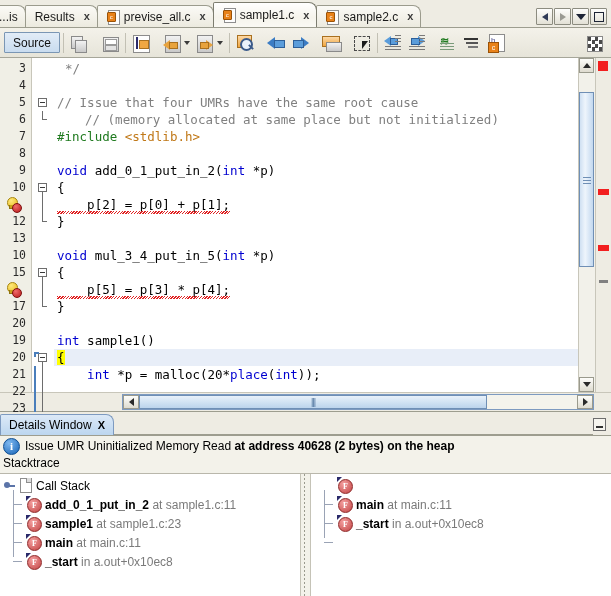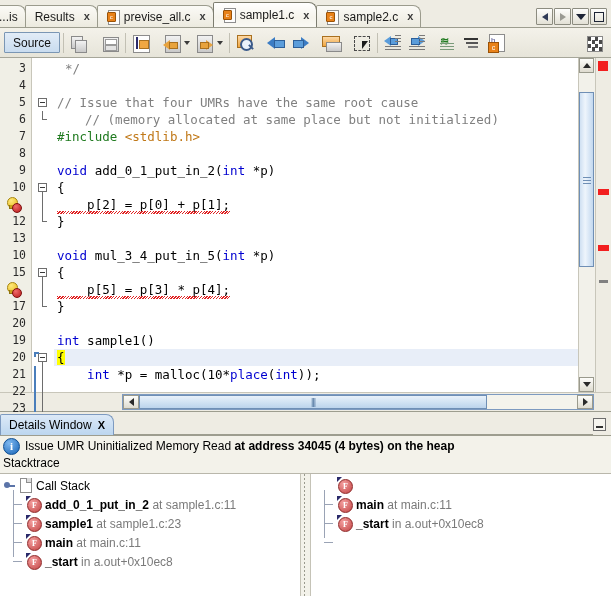--- a/index.html
+++ b/index.html
@@ -628,21 +628,21 @@
         <div class="cl" style="padding-left: 3px;"><span class="c-pln" style="position: relative; display: inline-block;">    p[2] = p[0] + p[1];<span class="squig"></span></span></div>
         <div class="cl" style="padding-left: 3px;"><span class="c-pln">}</span></div>
         <div class="cl" style="padding-left: 3px;">&nbsp;</div>
         <div class="cl" style="padding-left: 3px;"><span class="c-kw">void </span><span class="c-pln">mul_3_4_put_in_5(</span><span class="c-kw">int </span><span class="c-pln">*p)</span></div>
         <div class="cl" style="padding-left: 3px;"><span class="c-pln">{</span></div>
         <div class="cl" style="padding-left: 3px;"><span class="c-pln" style="position: relative; display: inline-block;">    p[5] = p[3] * p[4];<span class="squig"></span></span></div>
         <div class="cl" style="padding-left: 3px;"><span class="c-pln">}</span></div>
         <div class="cl" style="padding-left: 3px;">&nbsp;</div>
         <div class="cl" style="padding-left: 3px;"><span class="c-kw">int </span><span class="c-pln">sample1()</span></div>
         <div class="cl hl" style="padding-left: 3px;"><span class="c-pln brace-hl">{</span></div>
-        <div class="cl" style="padding-left: 3px;"><span class="c-pln">    </span><span class="c-kw">int </span><span class="c-pln">*p = malloc(10*</span><span class="c-kw">place</span><span class="c-pln">(</span><span class="c-kw">int</span><span class="c-pln">));</span></div>
+        <div class="cl" style="padding-left: 3px;"><span class="c-pln">    </span><span class="c-kw">int </span><span class="c-pln">*p = malloc(20*</span><span class="c-kw">place</span><span class="c-pln">(</span><span class="c-kw">int</span><span class="c-pln">));</span></div>
         <div class="cl" style="padding-left: 3px;">&nbsp;</div>
       </div>
 
     <div class="vscroll">
       <div class="vs-btn" style="top:0;">
         <span style="width:0;height:0;border-left:4px solid transparent;border-right:4px solid transparent;border-bottom:5px solid #2a2a2a;"></span>
       </div>
       <div class="vs-thumb" style="top:34px;height:175px;">
         <span class="vs-grip" style="top:84px;"></span>
         <span class="vs-grip" style="top:87px;"></span>
@@ -684,21 +684,21 @@
         <span>Details Window</span>
         <span class="tab-close">X</span>
       </div>
       <div class="dtab-fill"></div>
       <div class="min-btn"></div>
     </div>
 
     <div class="issue-line">
       <span class="info-ic">i</span>
       <span class="issue-txt">
-        <span>Issue UMR Uninitialized Memory Read </span><span class="b">at address 34045 (4 bytes) on the heap</span>
+        <span>Issue UMR Uninitialized Memory Read </span><span class="b">at address 40628 (2 bytes) on the heap</span>
       </span>
     </div>
     <div class="stack-label">Stacktrace</div>
 
     <div class="stack-panes">
       <div class="pane" id="pane-left">
           <div class="trow root">
             <span class="tw-handle">
               <span class="knob"></span>
               <span class="stemh"></span>

